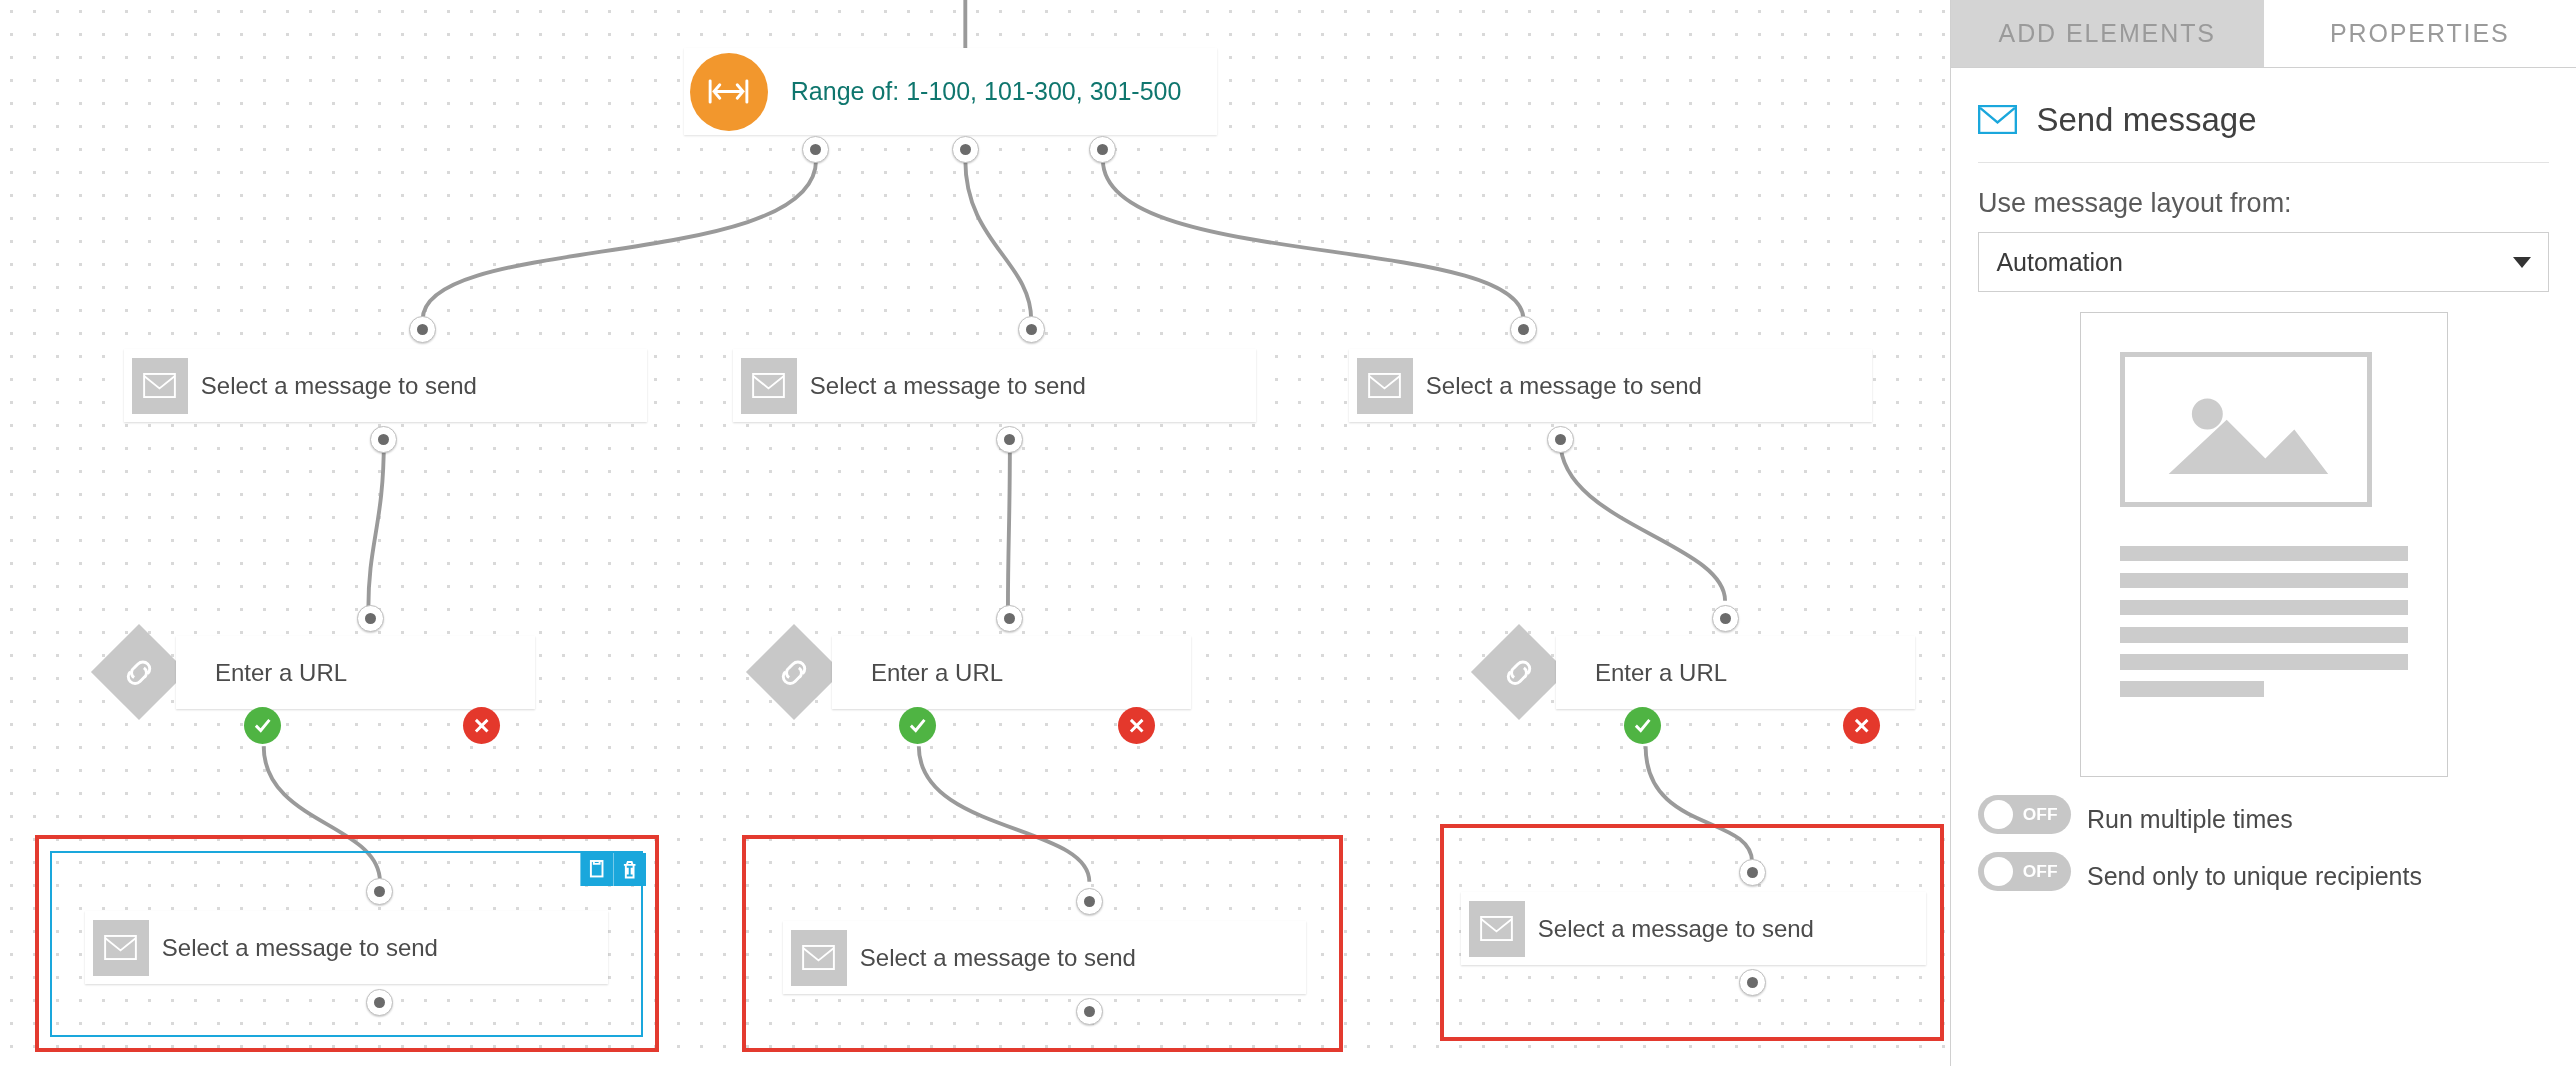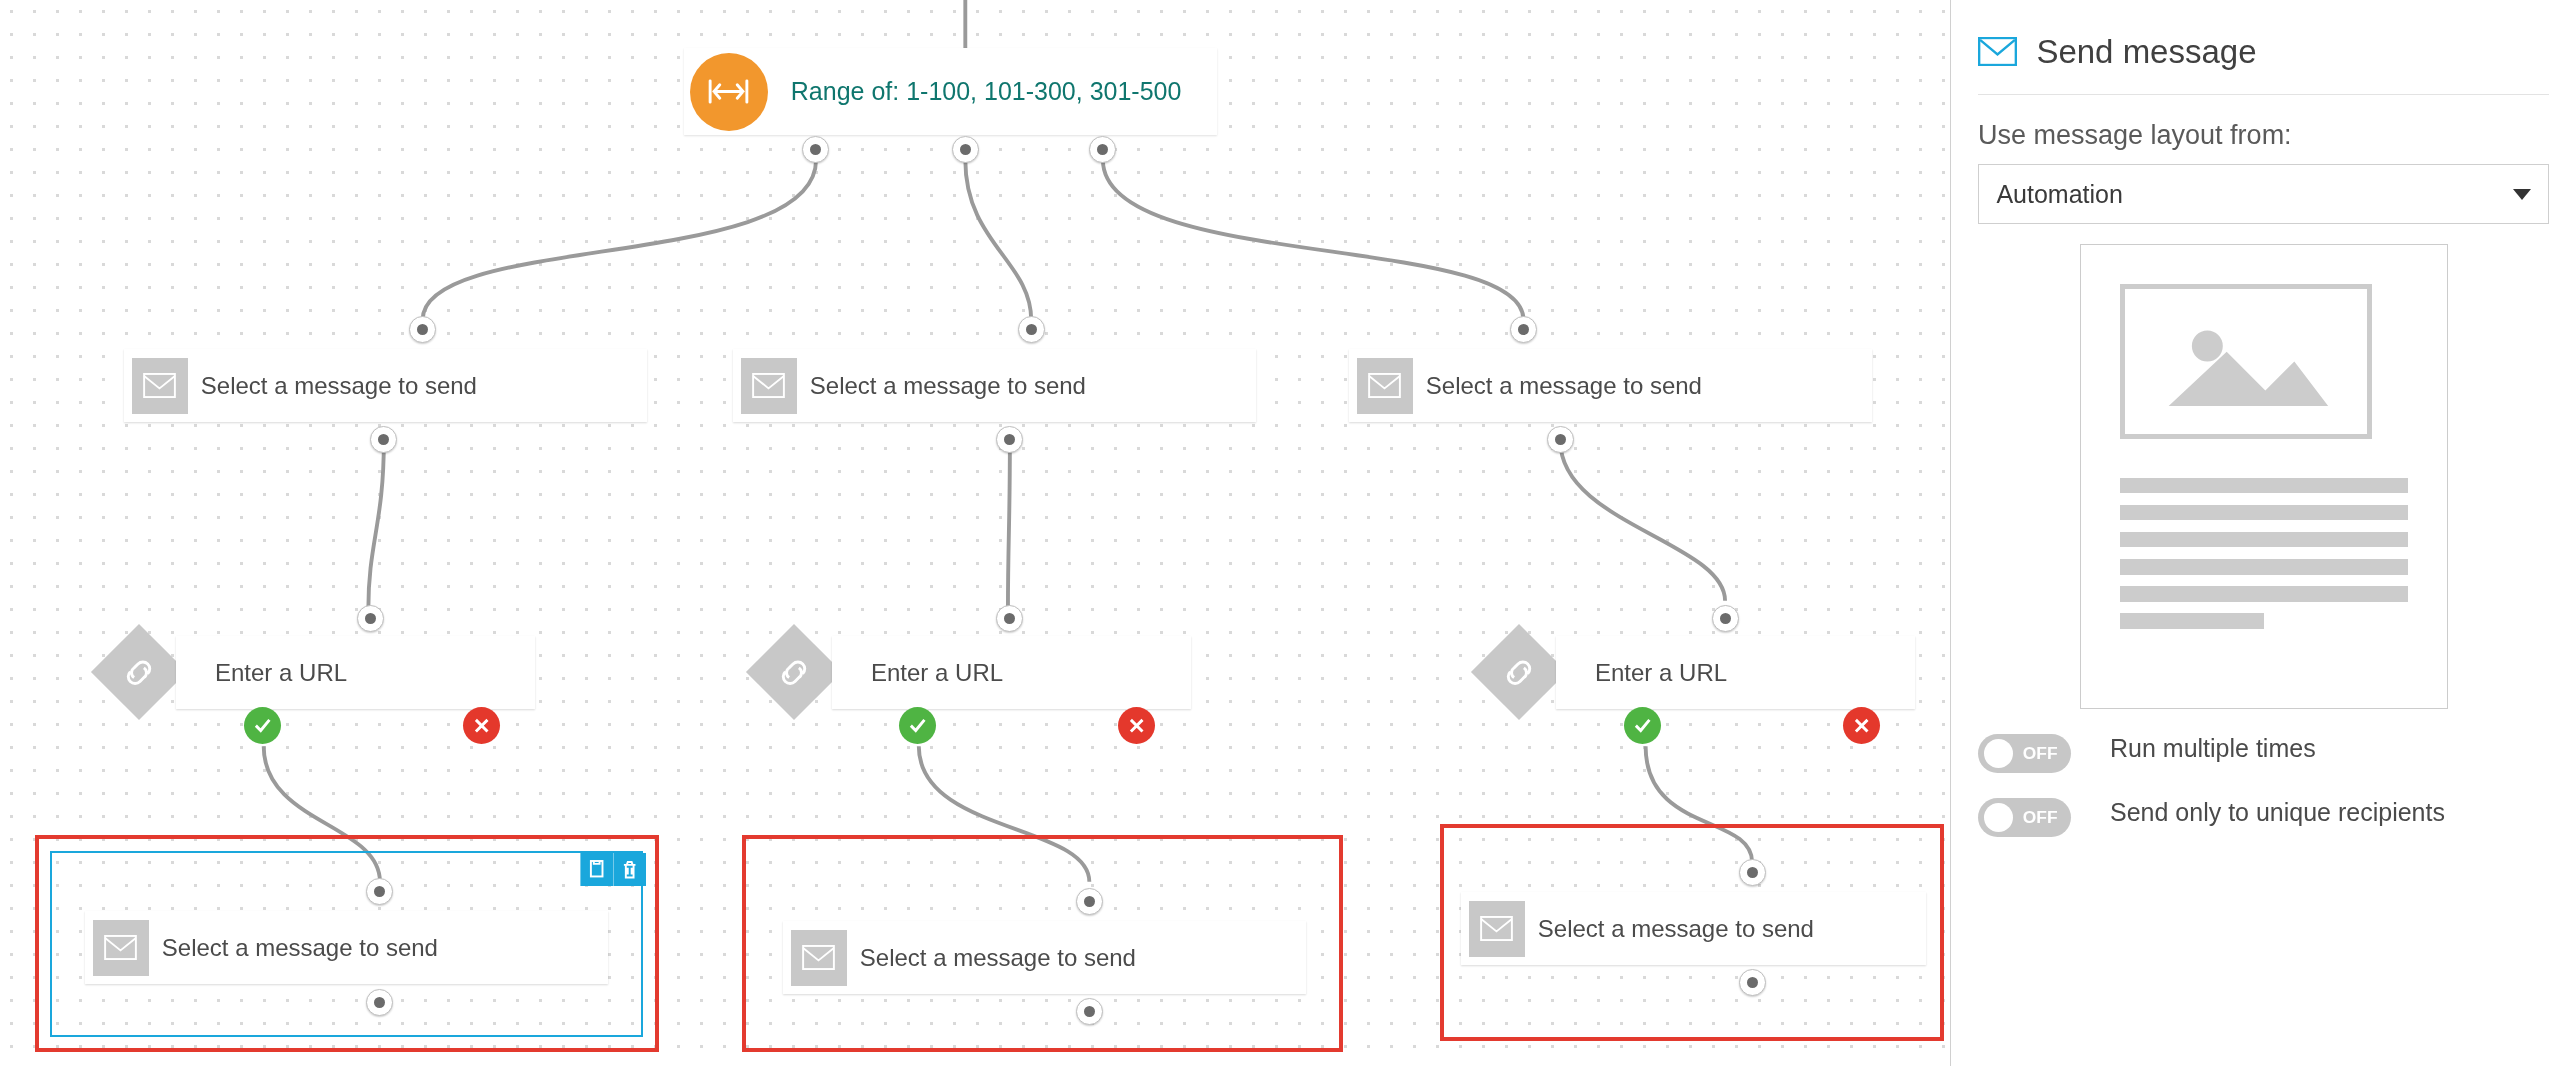--- a/index.html
+++ b/index.html
@@ -25,21 +25,21 @@
 
 .sel{width:100%;height:60px;background:#fff;border:1px solid #cfcfcf;display:flex;align-items:center;justify-content:space-between;padding:0 17.4px;font-size:25px;color:#3a3a3a;margin-bottom:13.6px;cursor:pointer}
 .sel .caret{width:0;height:0;border-left:9.7px solid transparent;border-right:9.7px solid transparent;border-top:11.6px solid #333}
 
 .preview{width:368px;height:465px;margin:19.4px auto 9.7px auto;border:1px solid #ccc;padding:39px}
 .preview .img{width:252px;height:155px;border:5.8px solid #ccc;display:flex;align-items:center;justify-content:center;margin-bottom:39px}
 .preview .img svg{width:174px;height:97px}
 .preview .line{height:15.5px;background:#ccc;margin-bottom:11.6px}
 .preview .line.short{width:50%}
 
-.toggle-row{display:flex;align-items:flex-start;gap:39px;margin-top:25px}
+.toggle-row{display:flex;align-items:flex-end;gap:16px;margin-top:18px}
 .toggle{width:93px;height:39px;border-radius:39px;background:#c7c7c7;position:relative;display:flex;align-items:center;padding:0 11.6px;cursor:pointer}
 .toggle .knob{width:29px;height:29px;border-radius:50%;background:#fff;position:absolute;left:5.8px}
 .toggle .tlabel{margin-left:auto;font-size:17.4px;color:#fff;font-weight:bold;margin-right:1.9px}
 .toggle-row .txt{font-size:25px;color:#4a4a4a}
 
 
 .node{position:absolute;height:73px;background:#fff;box-shadow:0 1px 1.9px rgba(0,0,0,.15);display:flex;align-items:center}
 .node .icon{width:56px;height:56px;background:#c8c8c8;color:#fff;display:flex;align-items:center;justify-content:center;margin-left:7.8px}
 .node .label{font-size:24px;color:#4b4b4b;padding:0 13px}
 
@@ -246,20 +246,28 @@
         </svg>
       </div>
   <span class="label">Select a message to send</span>
 </div>
 <div class="port" style="left:1739px;top:859px"></div>
 <div class="port" style="left:1739px;top:969px"></div>
 
 </div>
 
 <div class="panel">
+  <div class="tabs">
+    <div class="tab inactive">
+        <span>ADD ELEMENTS</span>
+      </div>
+    <div class="tab active">
+        <span>PROPERTIES</span>
+      </div>
+  </div>
   <div class="panel-body">
     <div class="panel-title">
       <div class="mail">
         <svg width="39" height="29" viewBox="0 0 40 30">
             <rect x="1" y="1" width="38" height="28" stroke="#1aa7dc" stroke-width="2.5" fill="none"></rect>
             <path d="M2 3 L20 18 L38 3" stroke="#1aa7dc" stroke-width="2.5" fill="none"></path>
           </svg>
       </div>
       <span>Send message</span>
     </div>

